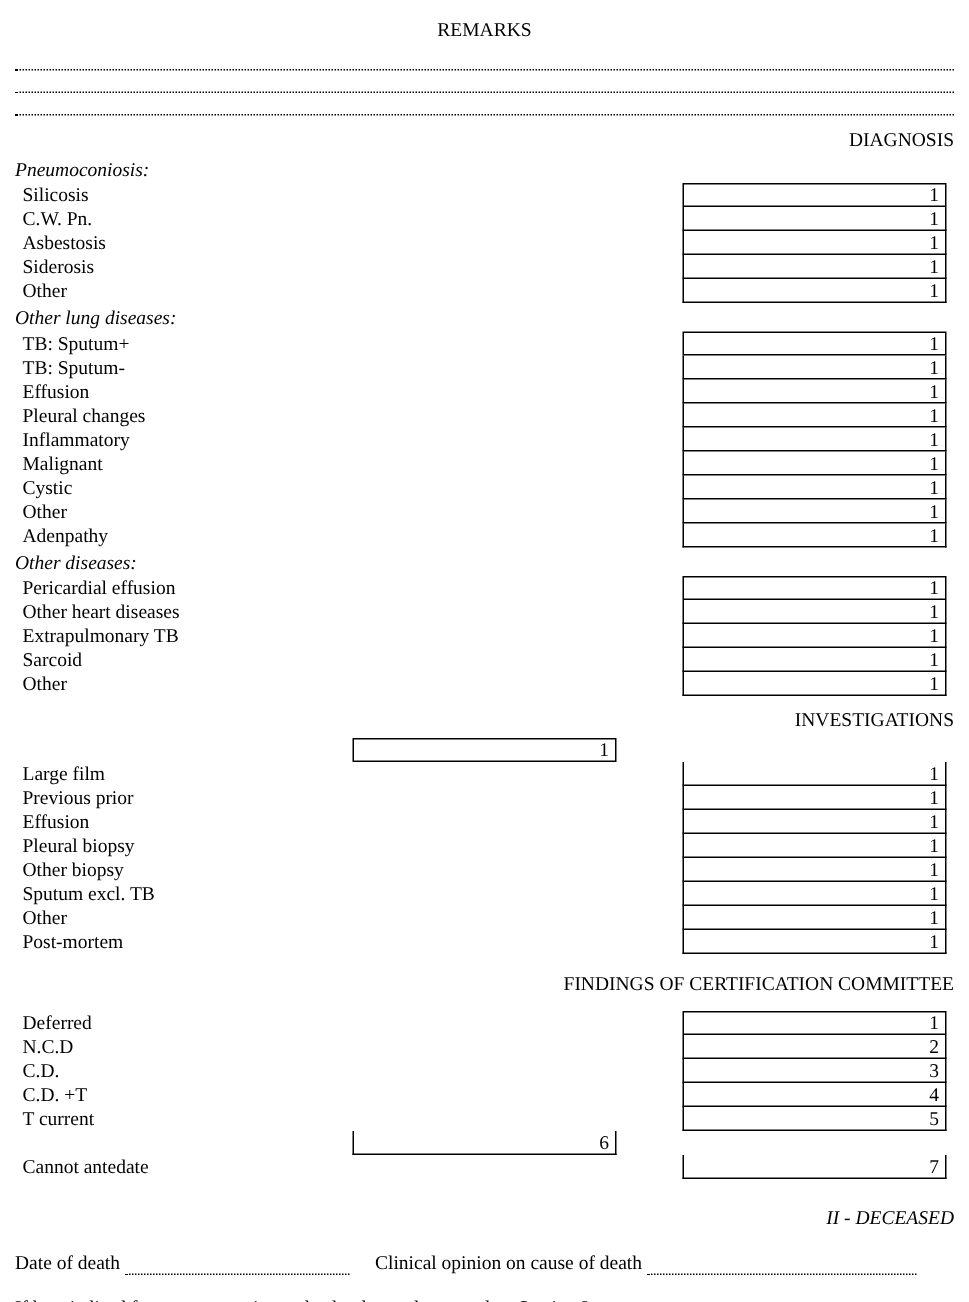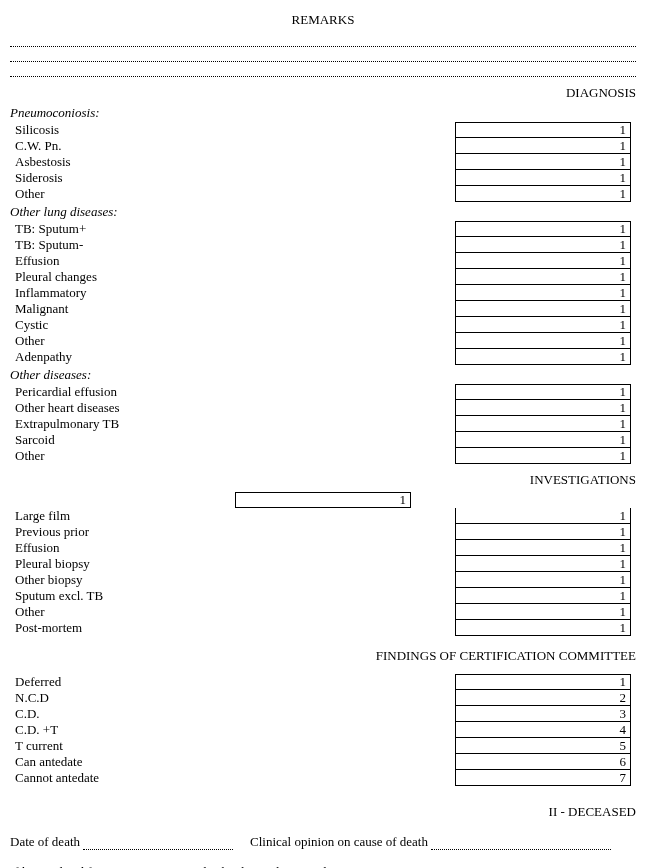--- a/index.html
+++ b/index.html
@@ -229,30 +229,29 @@
     </div>
     <div class="row">
       <div class="label">C.D. +T</div>
       <div class="box">4</div>
     </div>
     <div class="row">
       <div class="label">T current</div>
       <div class="box">5</div>
     </div>
     <div class="row">
-      <div class="label">Can antedate</div>
       <div class="box">6</div>
     </div>
     <div class="row">
       <div class="label">Cannot antedate</div>
       <div class="box">7</div>
     </div>
   </div>
 
-<div class="section-title" style="margin-top:18px;">II - DECEASED</div>
+<div class="section-title" style="margin-top:18px;font-style:italic;">II - DECEASED</div>
 
 <div class="inline-fields">
   <div class="inline-field-left">
     <span class="if-label">Date of death</span>
     <span class="if-dots" style="width:150px;"></span>
   </div>
   <div class="inline-field-right">
     <span class="if-label">Clinical opinion on cause of death</span>
     <span class="if-dots" style="width:180px;"></span>
   </div>

